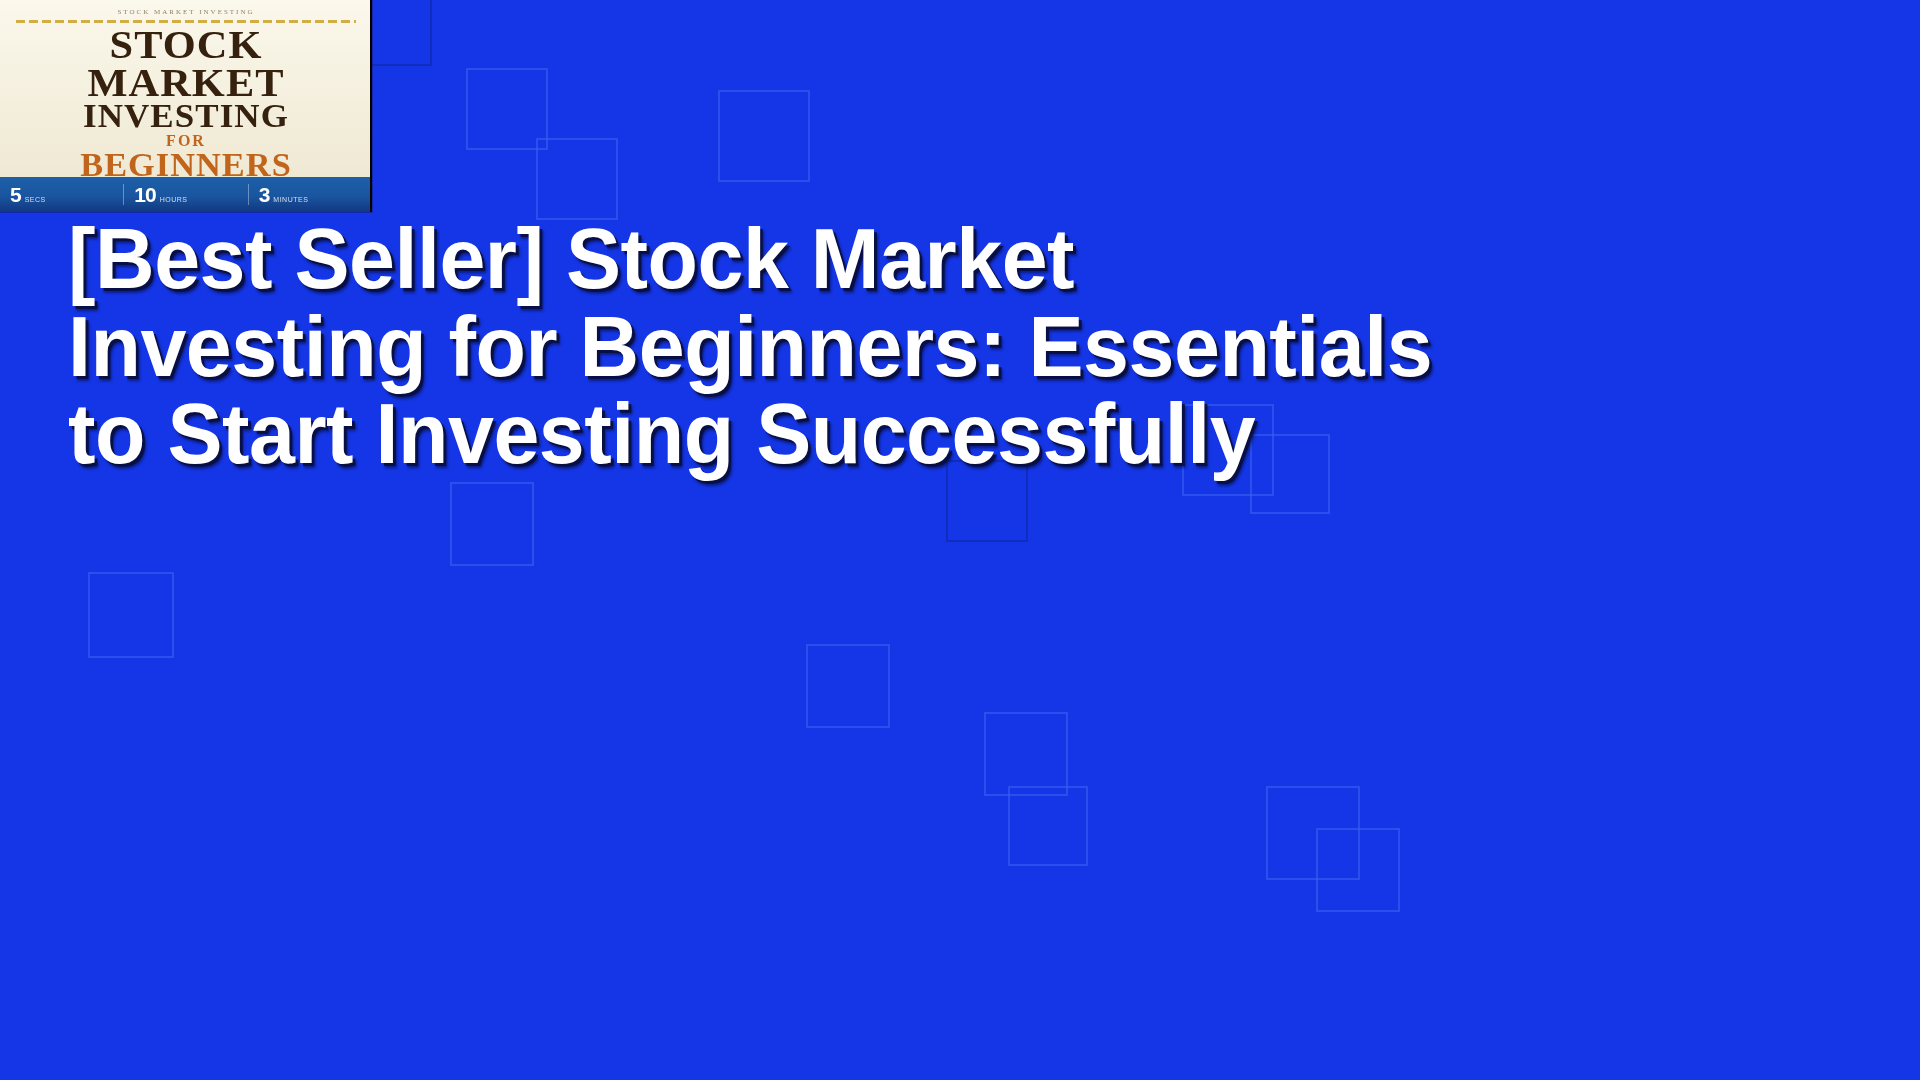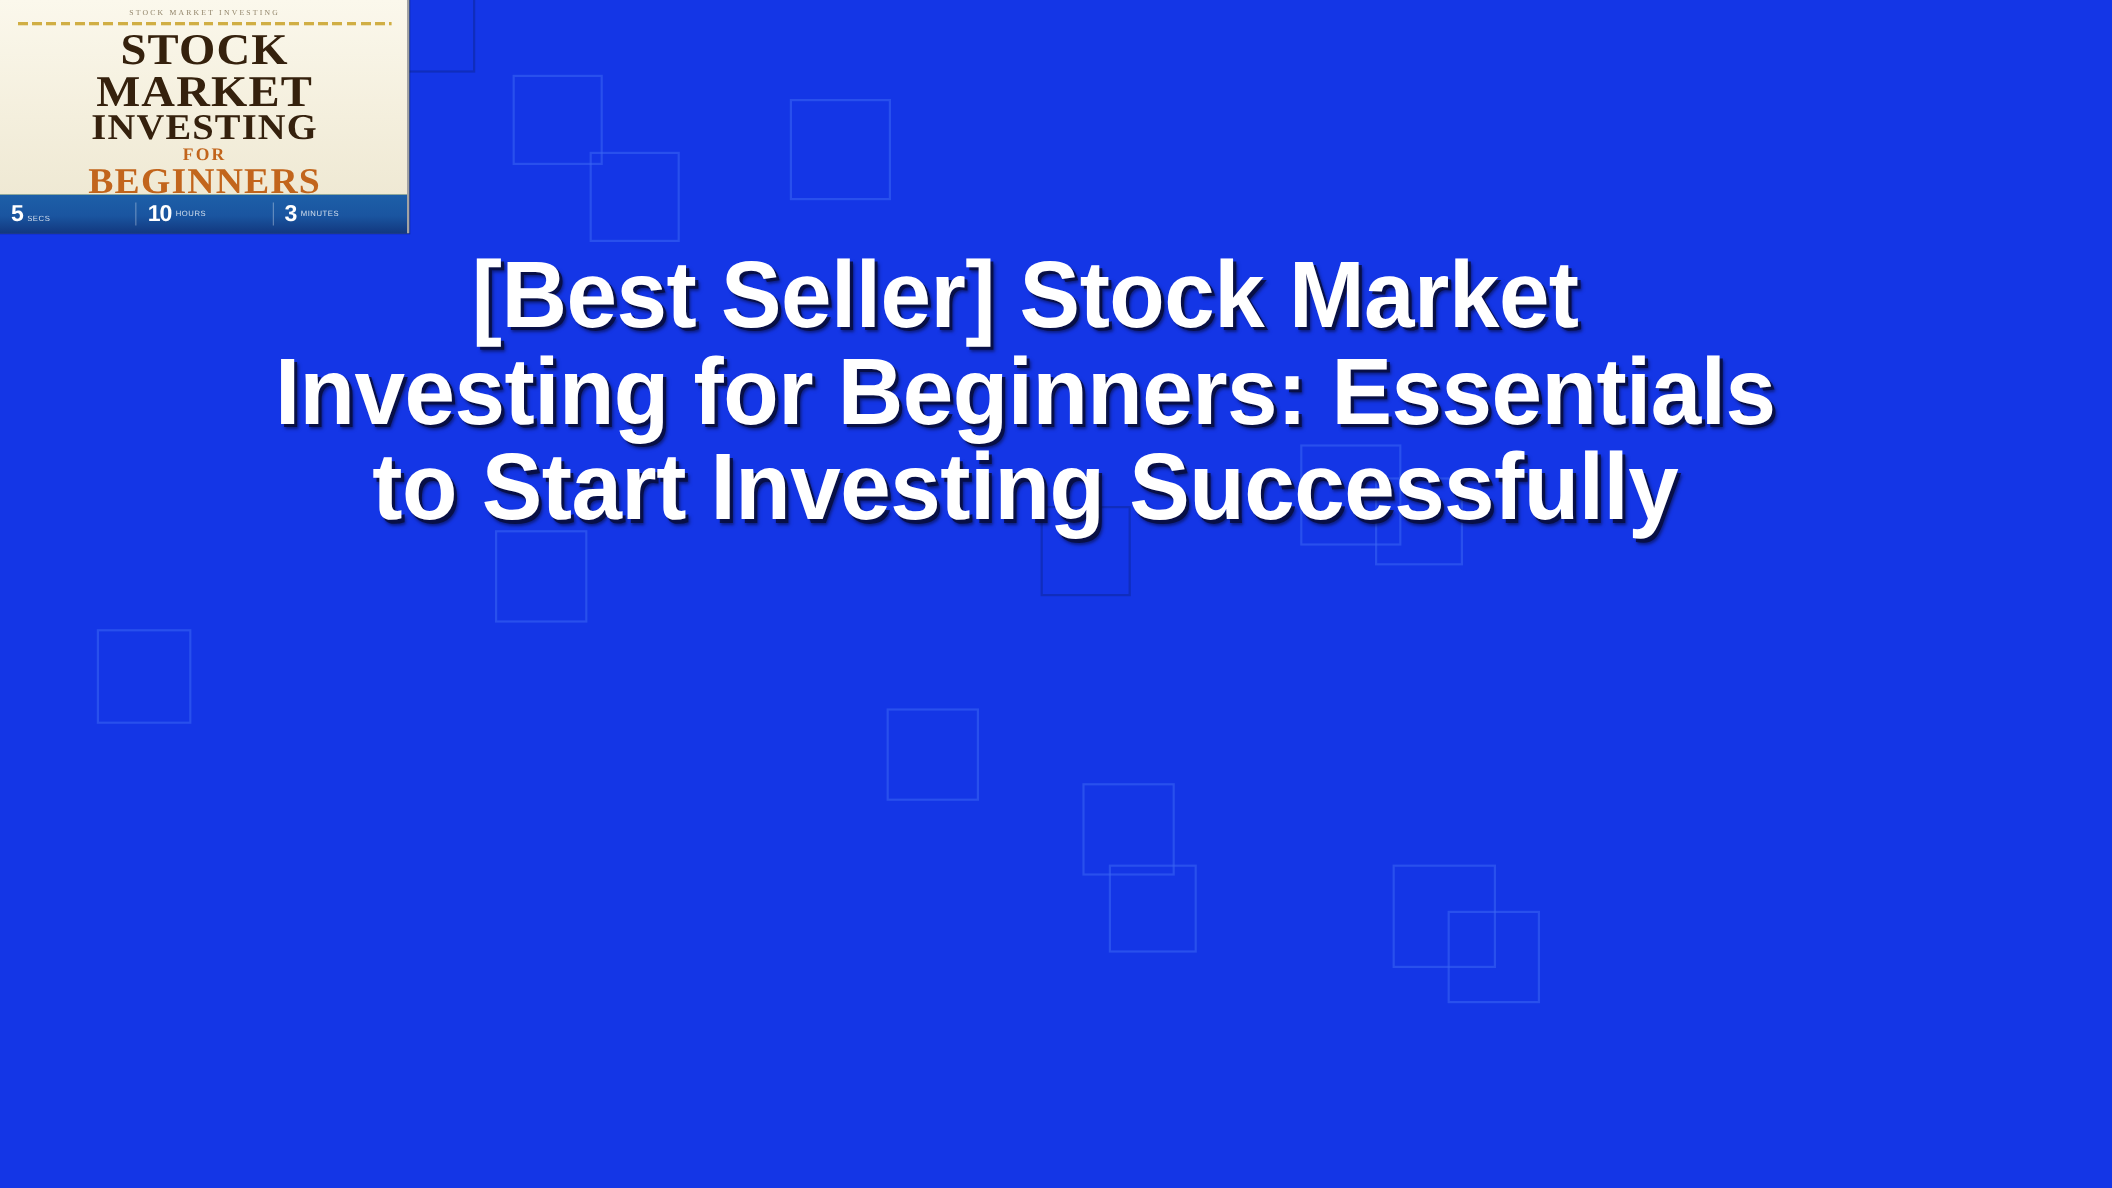--- a/index.html
+++ b/index.html
@@ -13,23 +13,23 @@
 
   
   #bg-squares { position:absolute; inset:0; overflow:hidden; }
   .bg-square { position:absolute; background:transparent; }
 
   
   #cover-thumb {
     position:absolute;
     left:0; top:0;
     width:372px; height:212px;
-    background:#4d7c0f;
+    background:#84cc16;
     overflow:hidden;
-    border-right:2px solid #a3a3a3;
+    border-right:2px solid #000000;
     box-shadow:0 0 0 1px rgba(0,0,0,.25);
   }
   #cover-art {
     position:absolute; left:0; top:0;
     width:372px; height:177px;
     background:linear-gradient(180deg,#fbf8ec 0%,#f4efdd 60%,#efe9d4 100%);
     padding:6px 14px 0 14px;
     text-align:center;
     overflow:hidden;
   }
@@ -74,30 +74,29 @@
 
   
   #cover-stats {
     position:absolute; left:0; top:177px;
     width:372px; height:35px;
     background:linear-gradient(180deg,#1d5fa8 0%,#1a55a0 55%,#12387f 100%);
     display:flex; align-items:center;
     color:#fff;
   }
   .stat { display:flex; align-items:baseline; gap:4px; padding:0 10px; flex:1; }
-  .stat + .stat { border-left:1px solid rgba(255,255,255,.35);align-items:center; }
+  .stat + .stat { border-left:1px solid rgba(255,255,255,.35); }
   .stat-num { font-size:21px; font-weight:bold; letter-spacing:-1px; line-height:1; }
   .stat-lbl { font-size:7px; opacity:.8; letter-spacing:.5px; white-space:nowrap; overflow:hidden; }
 
   
   #title-block {
     position:absolute;
-    left:68px; top:225px;
+    left:68px; top:215px;
     width:1800px;
-    text-align:center;
   }
   .title-line {
     font-family:"Liberation Sans", sans-serif;
     font-weight:bold;
     font-size:86px;
     line-height:1.02;
     color:#ffffff;
     letter-spacing:-0.5px;
     white-space:nowrap;
     transform:scaleX(.96);

